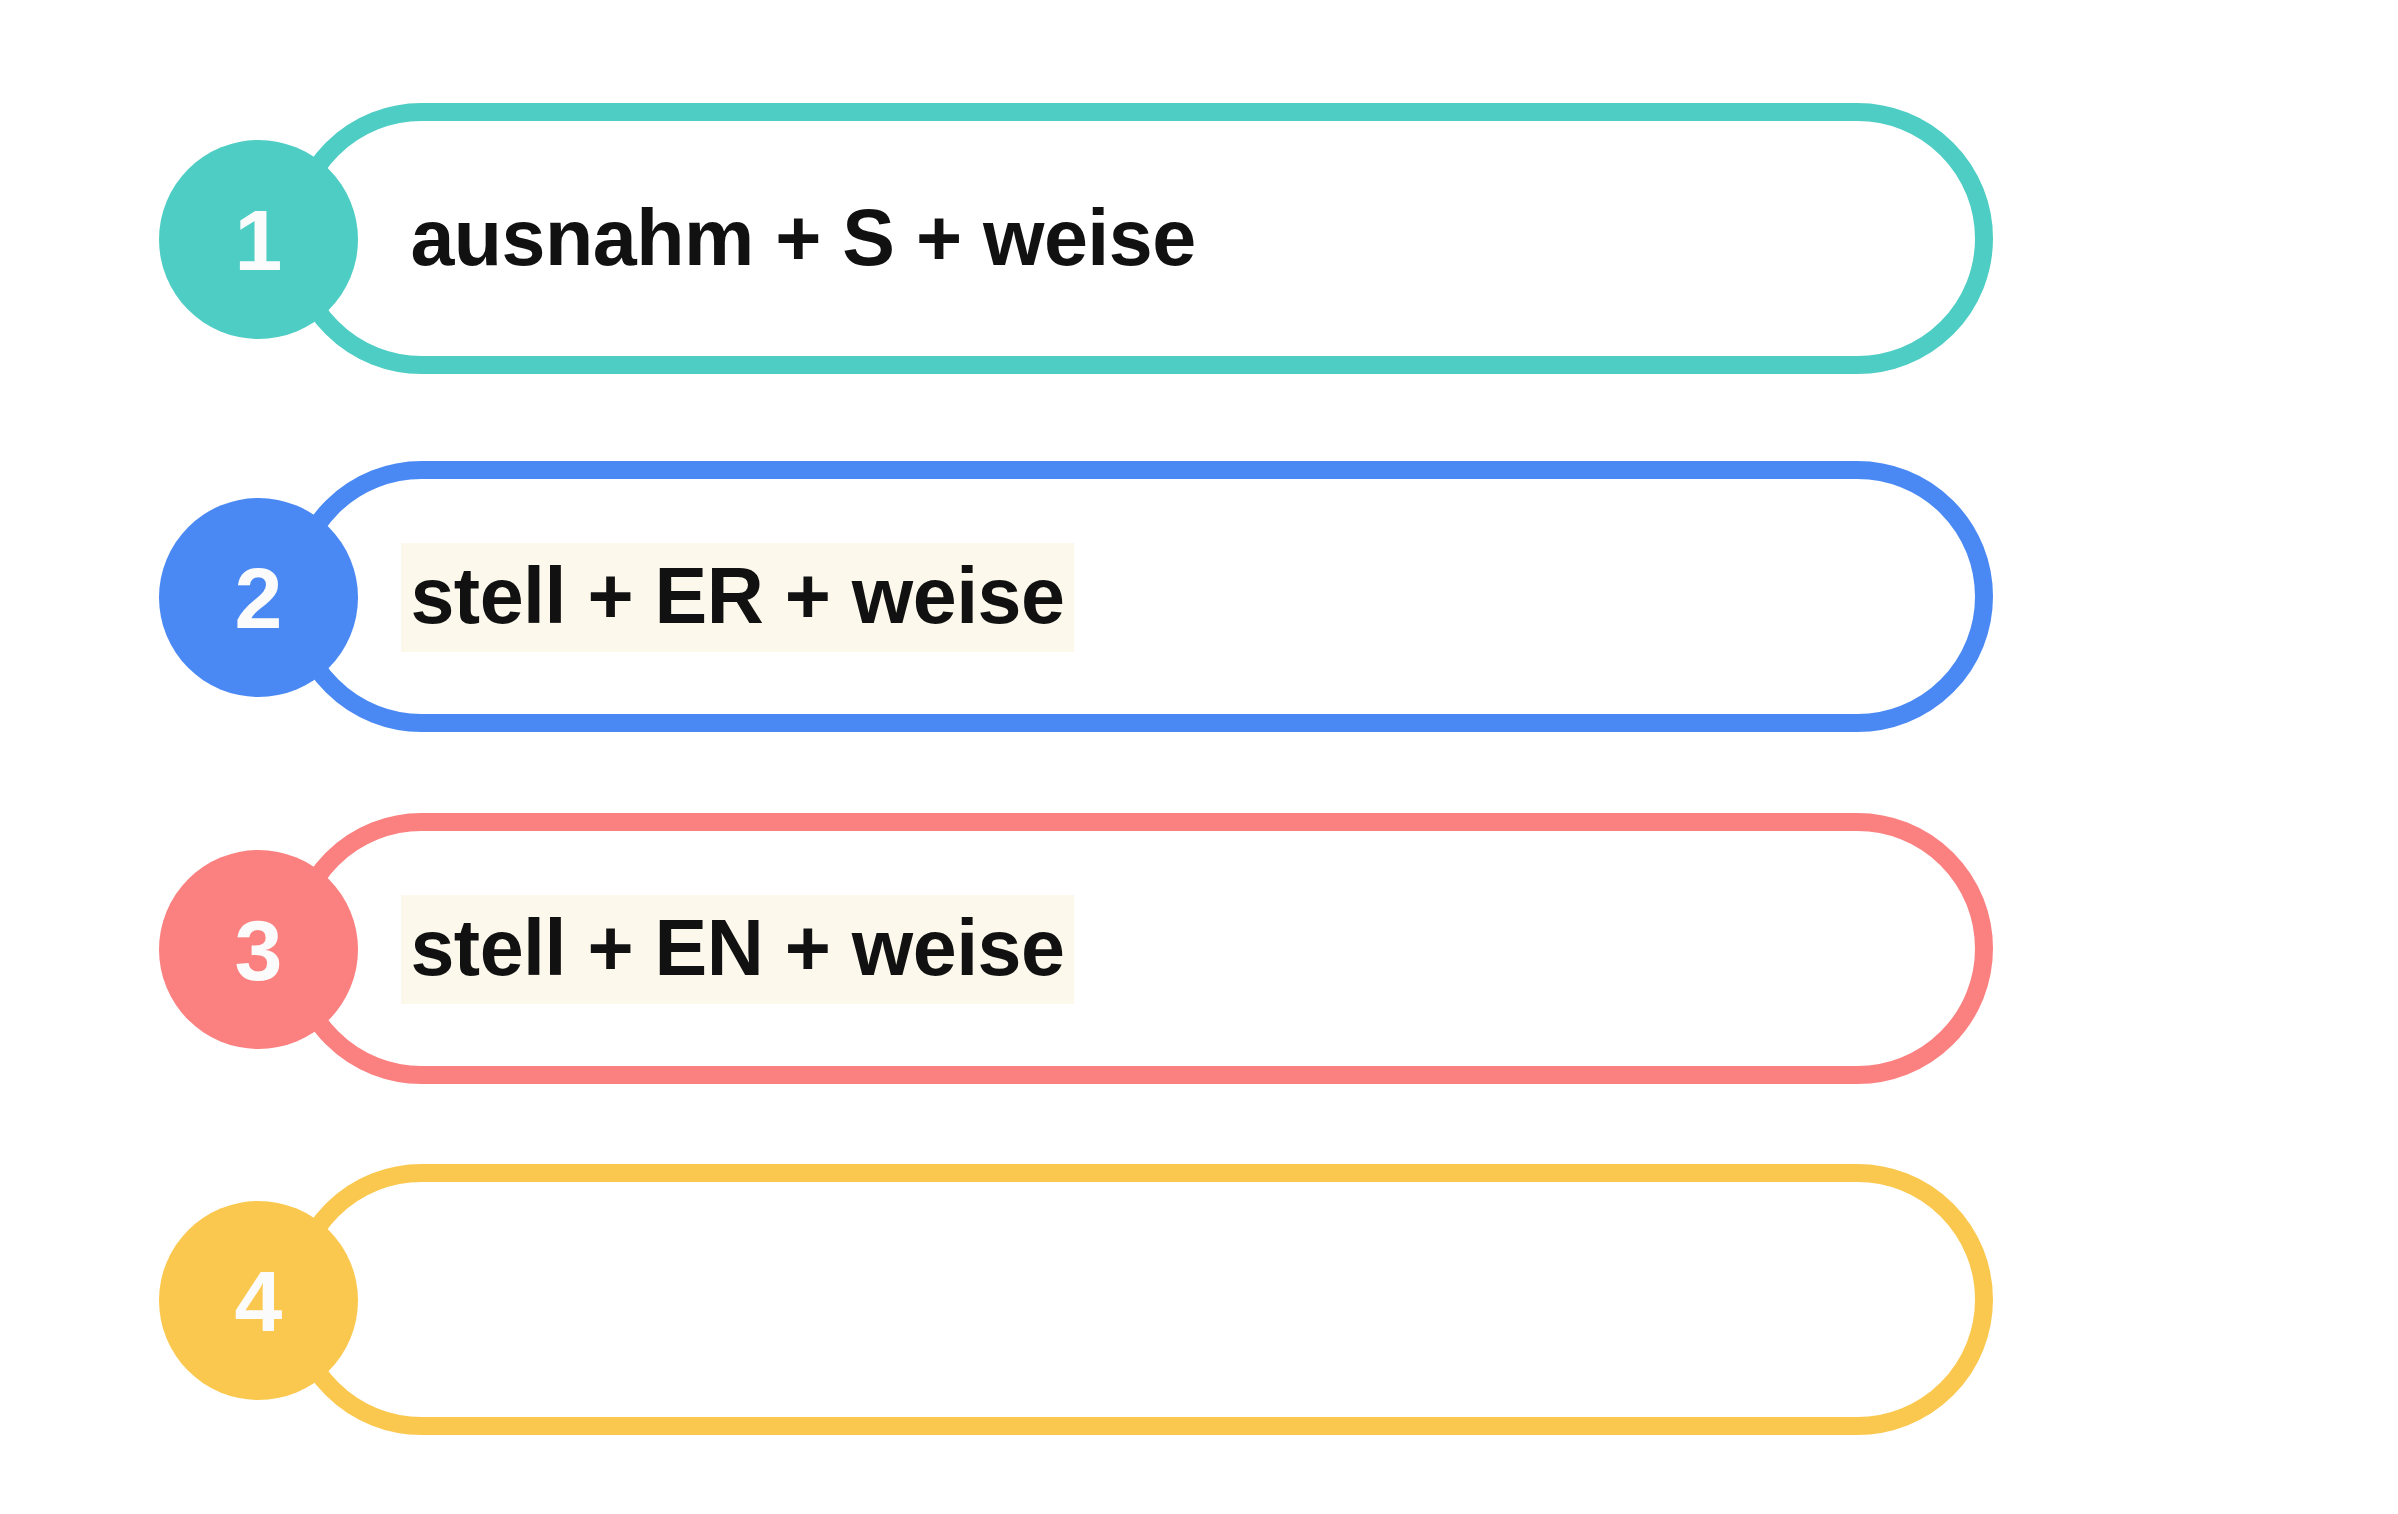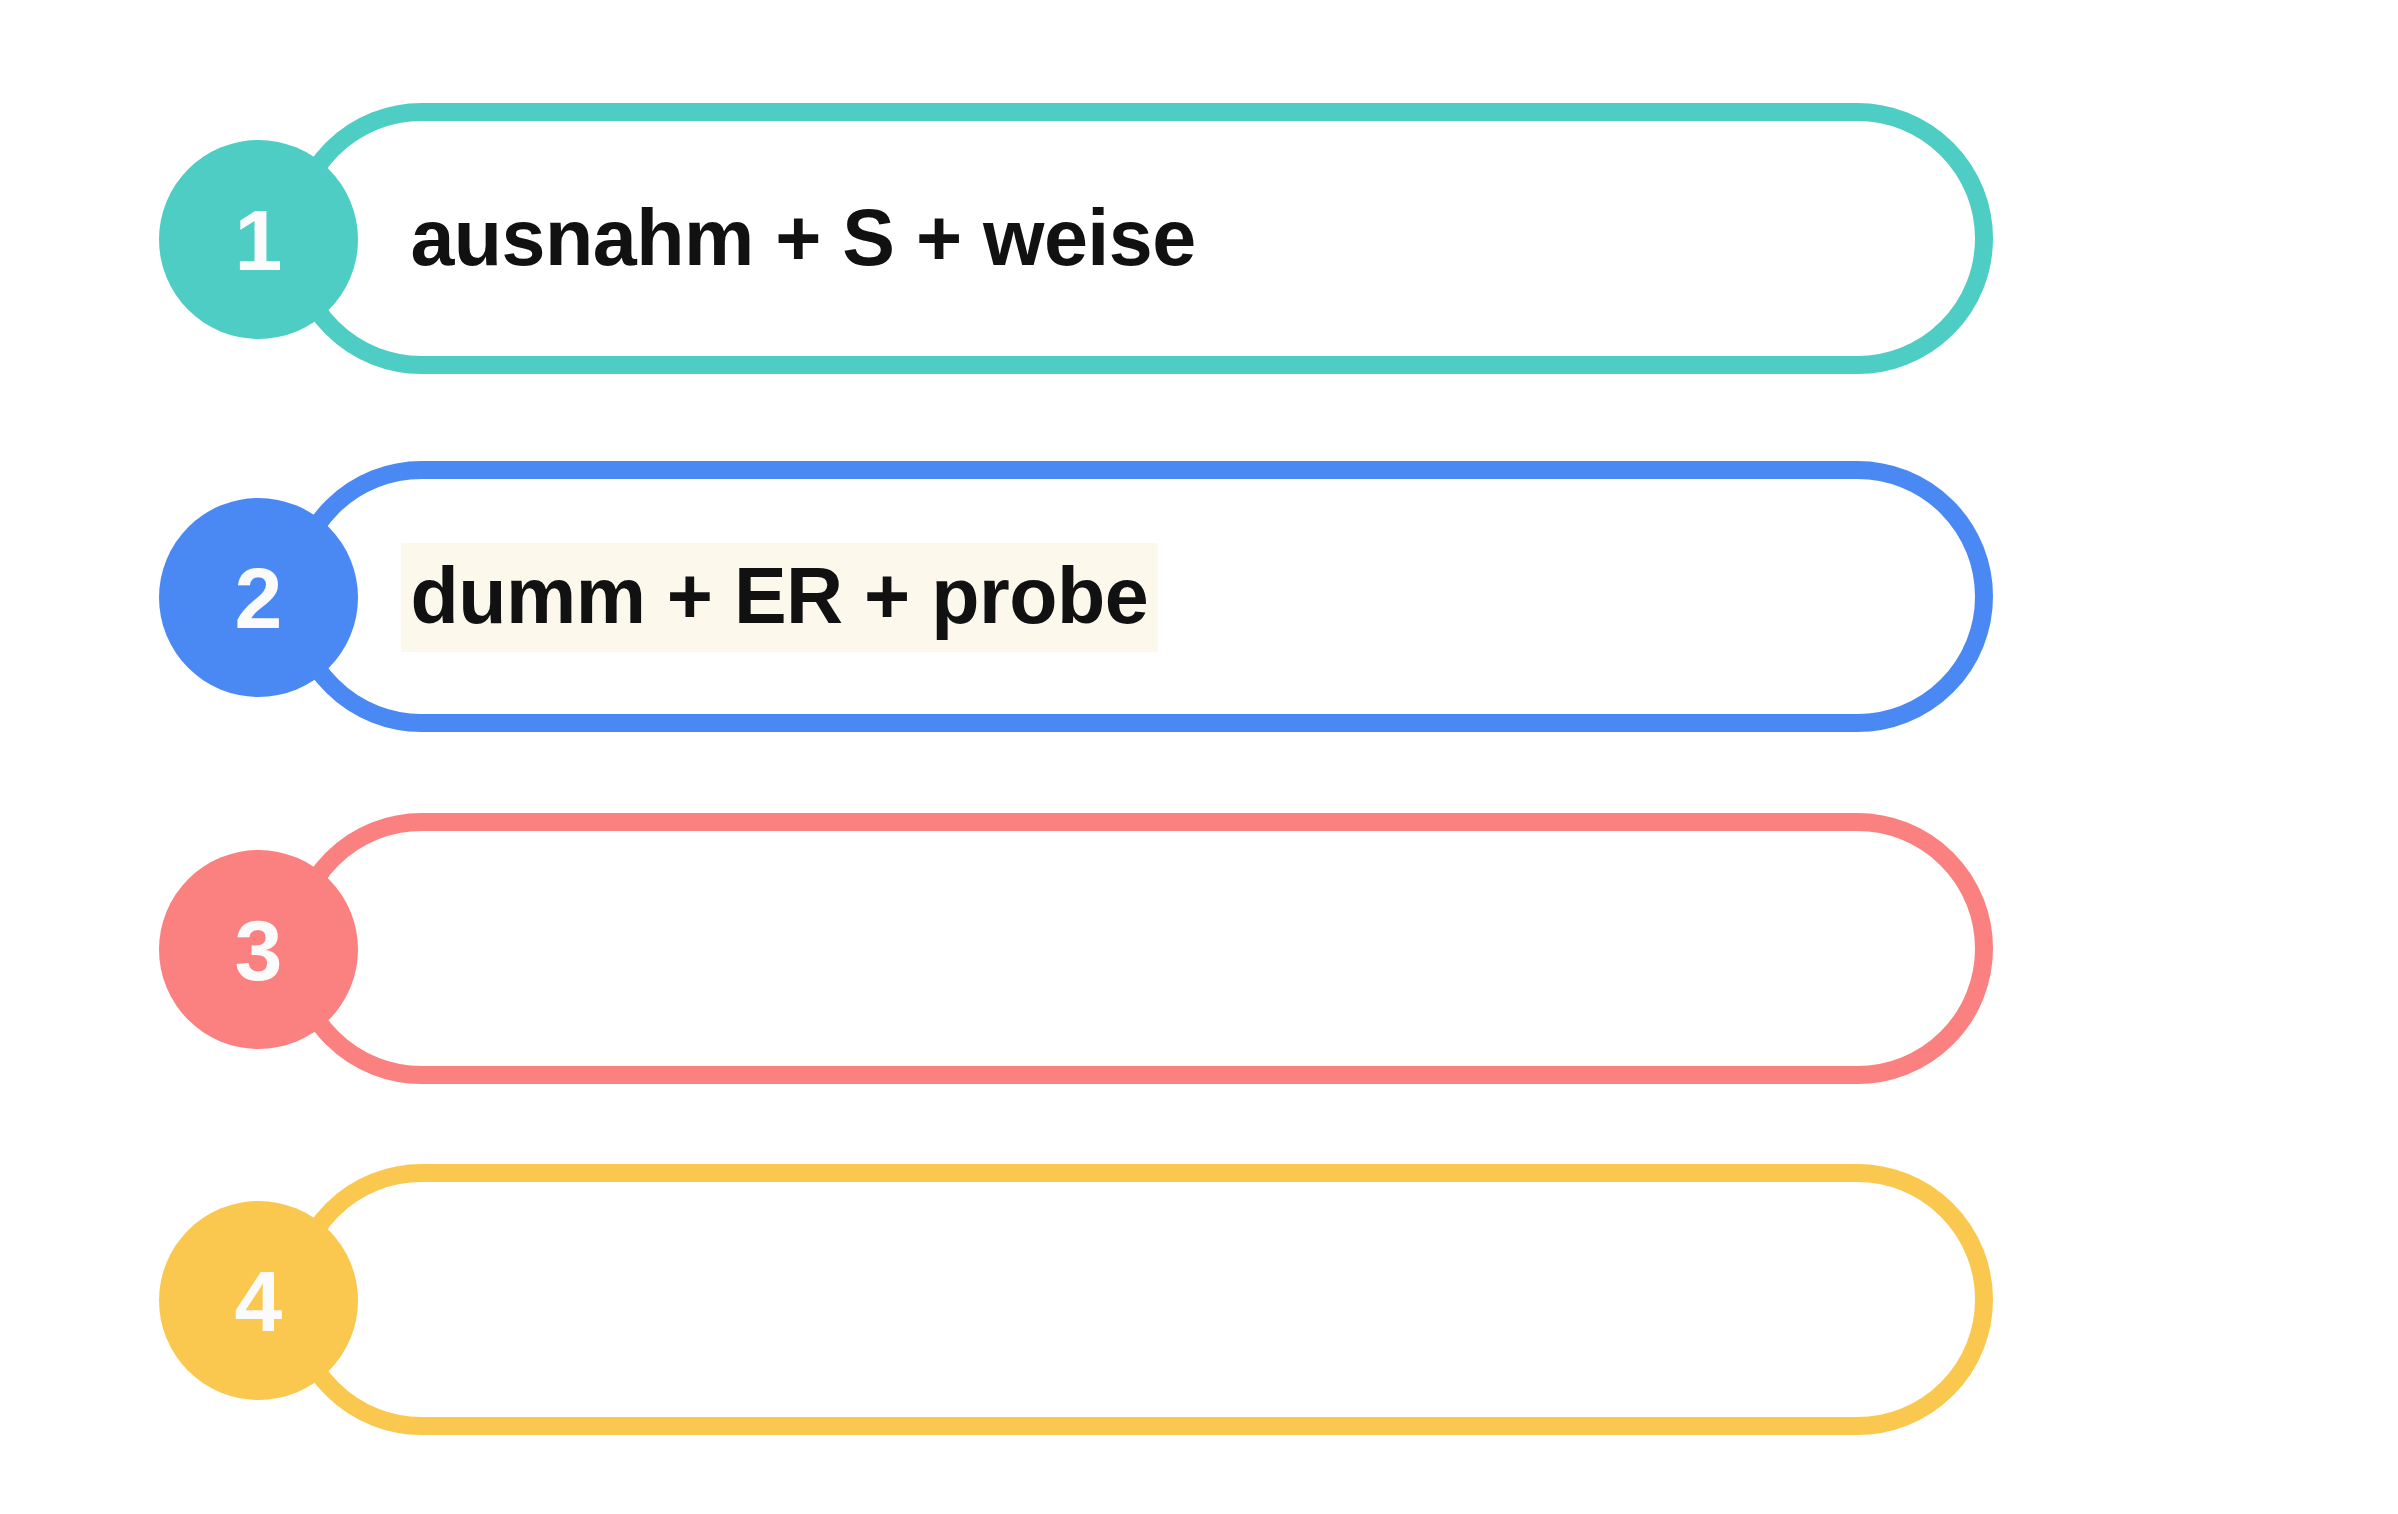--- a/index.html
+++ b/index.html
@@ -98,25 +98,28 @@
       <div class="pill" style="border-color: rgb(78, 205, 196);"></div>
       <div class="badge" style="background: rgb(78, 205, 196);">1</div>
       <div class="row-text-wrap">
         <div class="row-text">ausnahm + S + weise</div>
       </div>
     </div>
     <div class="row" style="top: 456px;">
       <div class="pill" style="border-color: rgb(74, 137, 244);"></div>
       <div class="badge" style="background: rgb(74, 137, 244);">2</div>
       <div class="row-text-wrap">
-        <div class="row-text hl">dumm + ER + probe</div>
+        <div class="row-text hl">stell + ER + weise</div>
       </div>
     </div>
     <div class="row" style="top: 808px;">
       <div class="pill" style="border-color: rgb(251, 128, 128);"></div>
       <div class="badge" style="background: rgb(251, 128, 128);">3</div>
+      <div class="row-text-wrap">
+        <div class="row-text hl">stell + EN + weise</div>
+      </div>
     </div>
     <div class="row" style="top: 1159px;">
       <div class="pill" style="border-color: rgb(251, 200, 79);"></div>
       <div class="badge" style="background: rgb(251, 200, 79);">4</div>
     </div>
   </div>
 
 
 </body></html>

